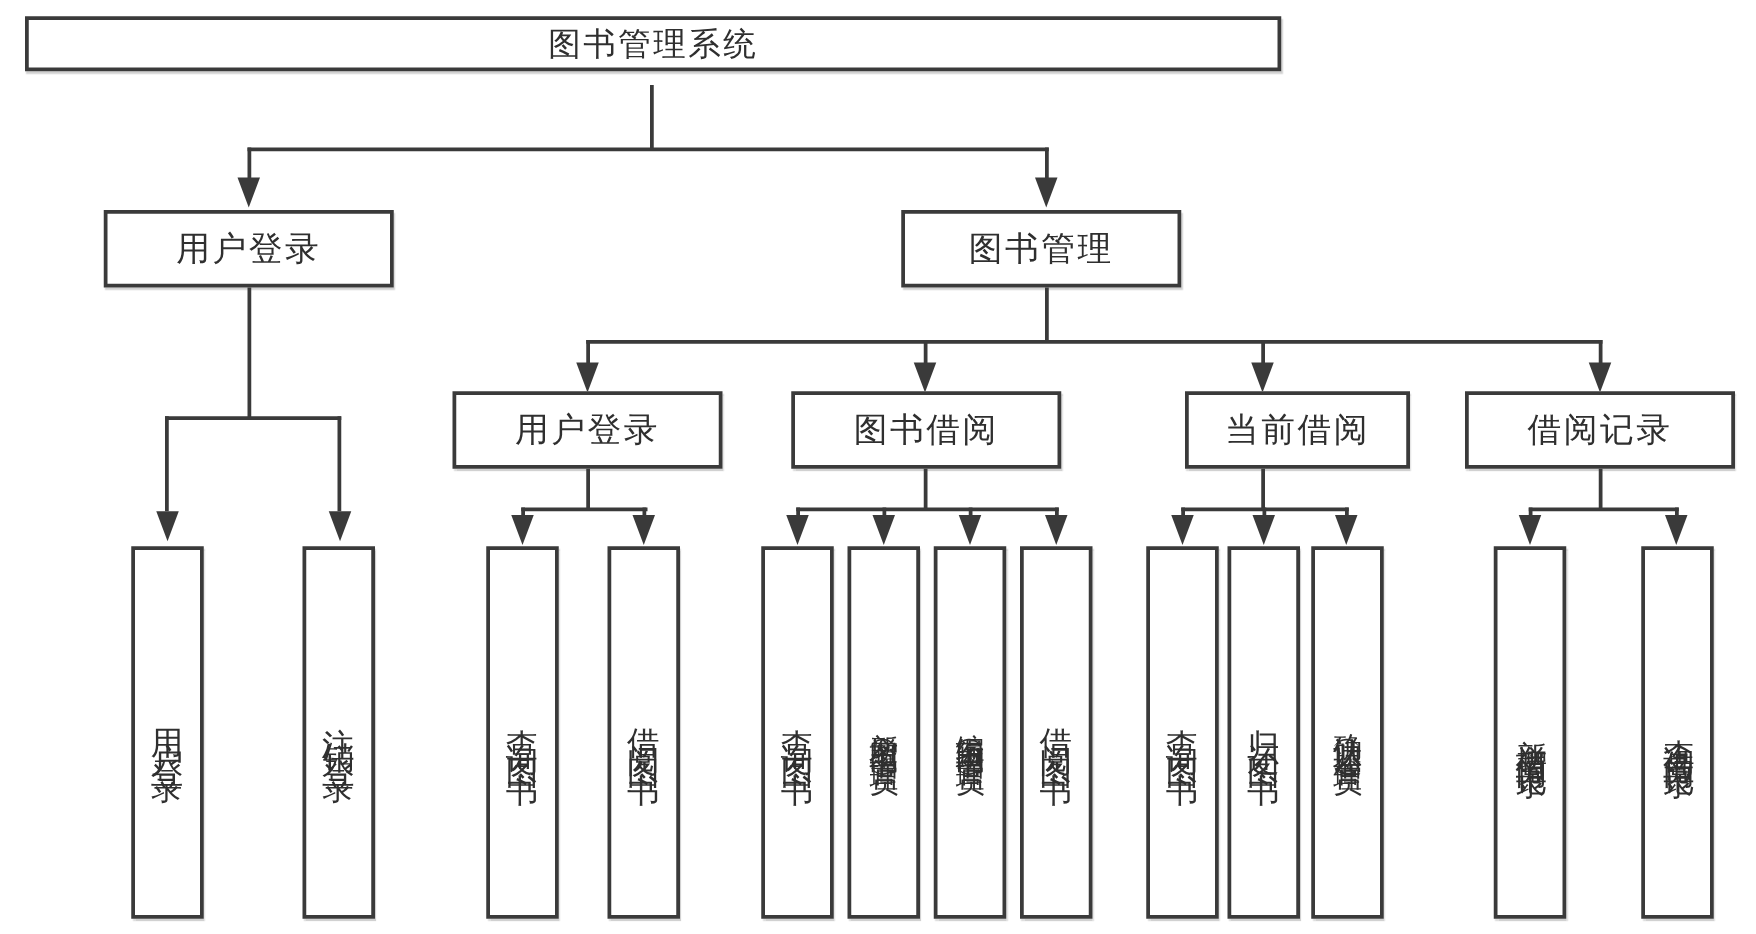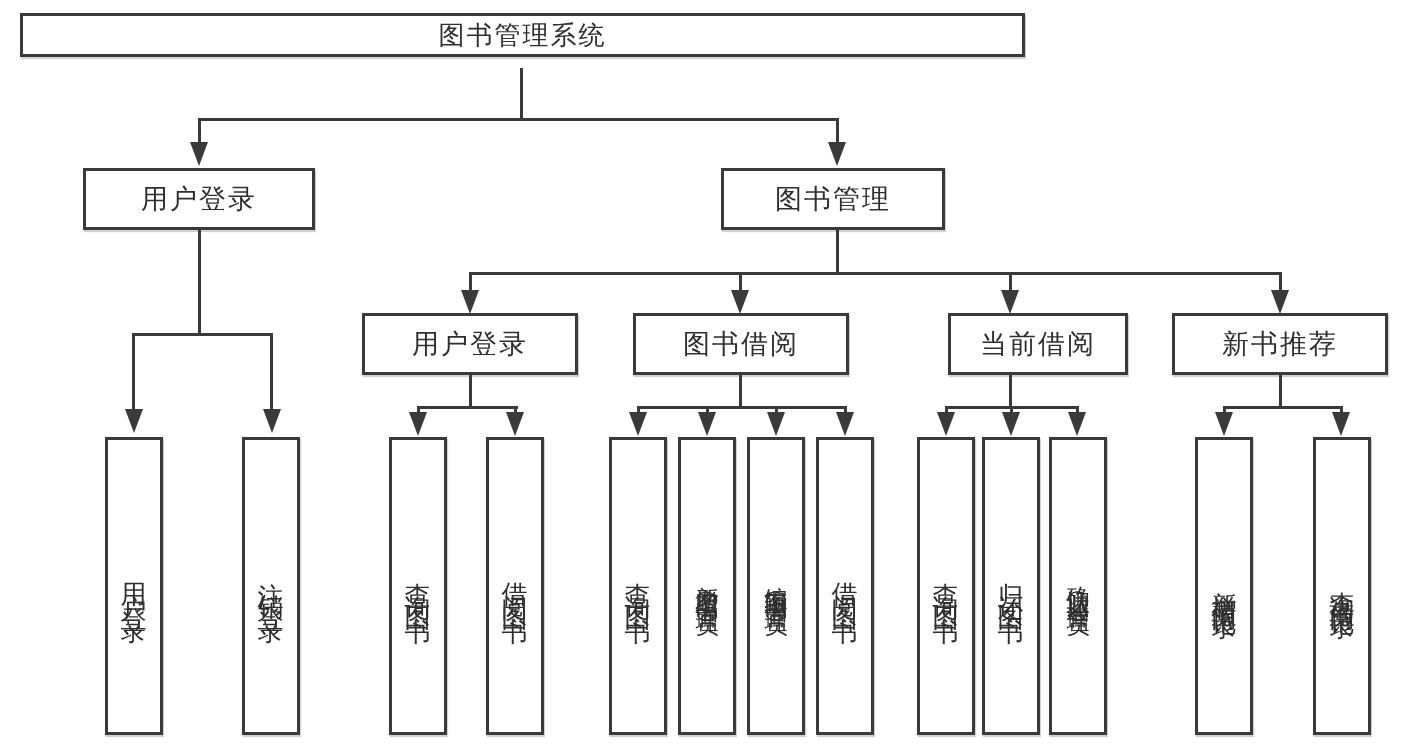--- a/index.html
+++ b/index.html
@@ -102,21 +102,21 @@
   <div class="box" style="left:362px;top:313px;width:216px;height:62px;">
     <span class="hlabel">用户登录</span>
   </div>
   <div class="box" style="left:633px;top:313px;width:216px;height:62px;">
     <span class="hlabel">图书借阅</span>
   </div>
   <div class="box" style="left:902px;top:313px;width:180px;height:62px;margin-left:46px;">
     <span class="hlabel">当前借阅</span>
   </div>
   <div class="box" style="left:1172px;top:313px;width:216px;height:62px;">
-    <span class="hlabel">新书推荐</span>
+    <span class="hlabel">借阅记录</span>
   </div>
 
   <div class="vline" style="left:469px;top:375px;height:33px;"></div>
   <div class="hline" style="left:417px;top:406px;width:101px;"></div>
   <div class="vline" style="left:417px;top:406px;height:8px;"></div>
   <div class="arrow" style="left:409px;top:412px;"></div>
   <div class="vline" style="left:514px;top:406px;height:8px;"></div>
   <div class="arrow" style="left:506px;top:412px;"></div>
 
   <div class="vline" style="left:739px;top:375px;height:33px;"></div>

